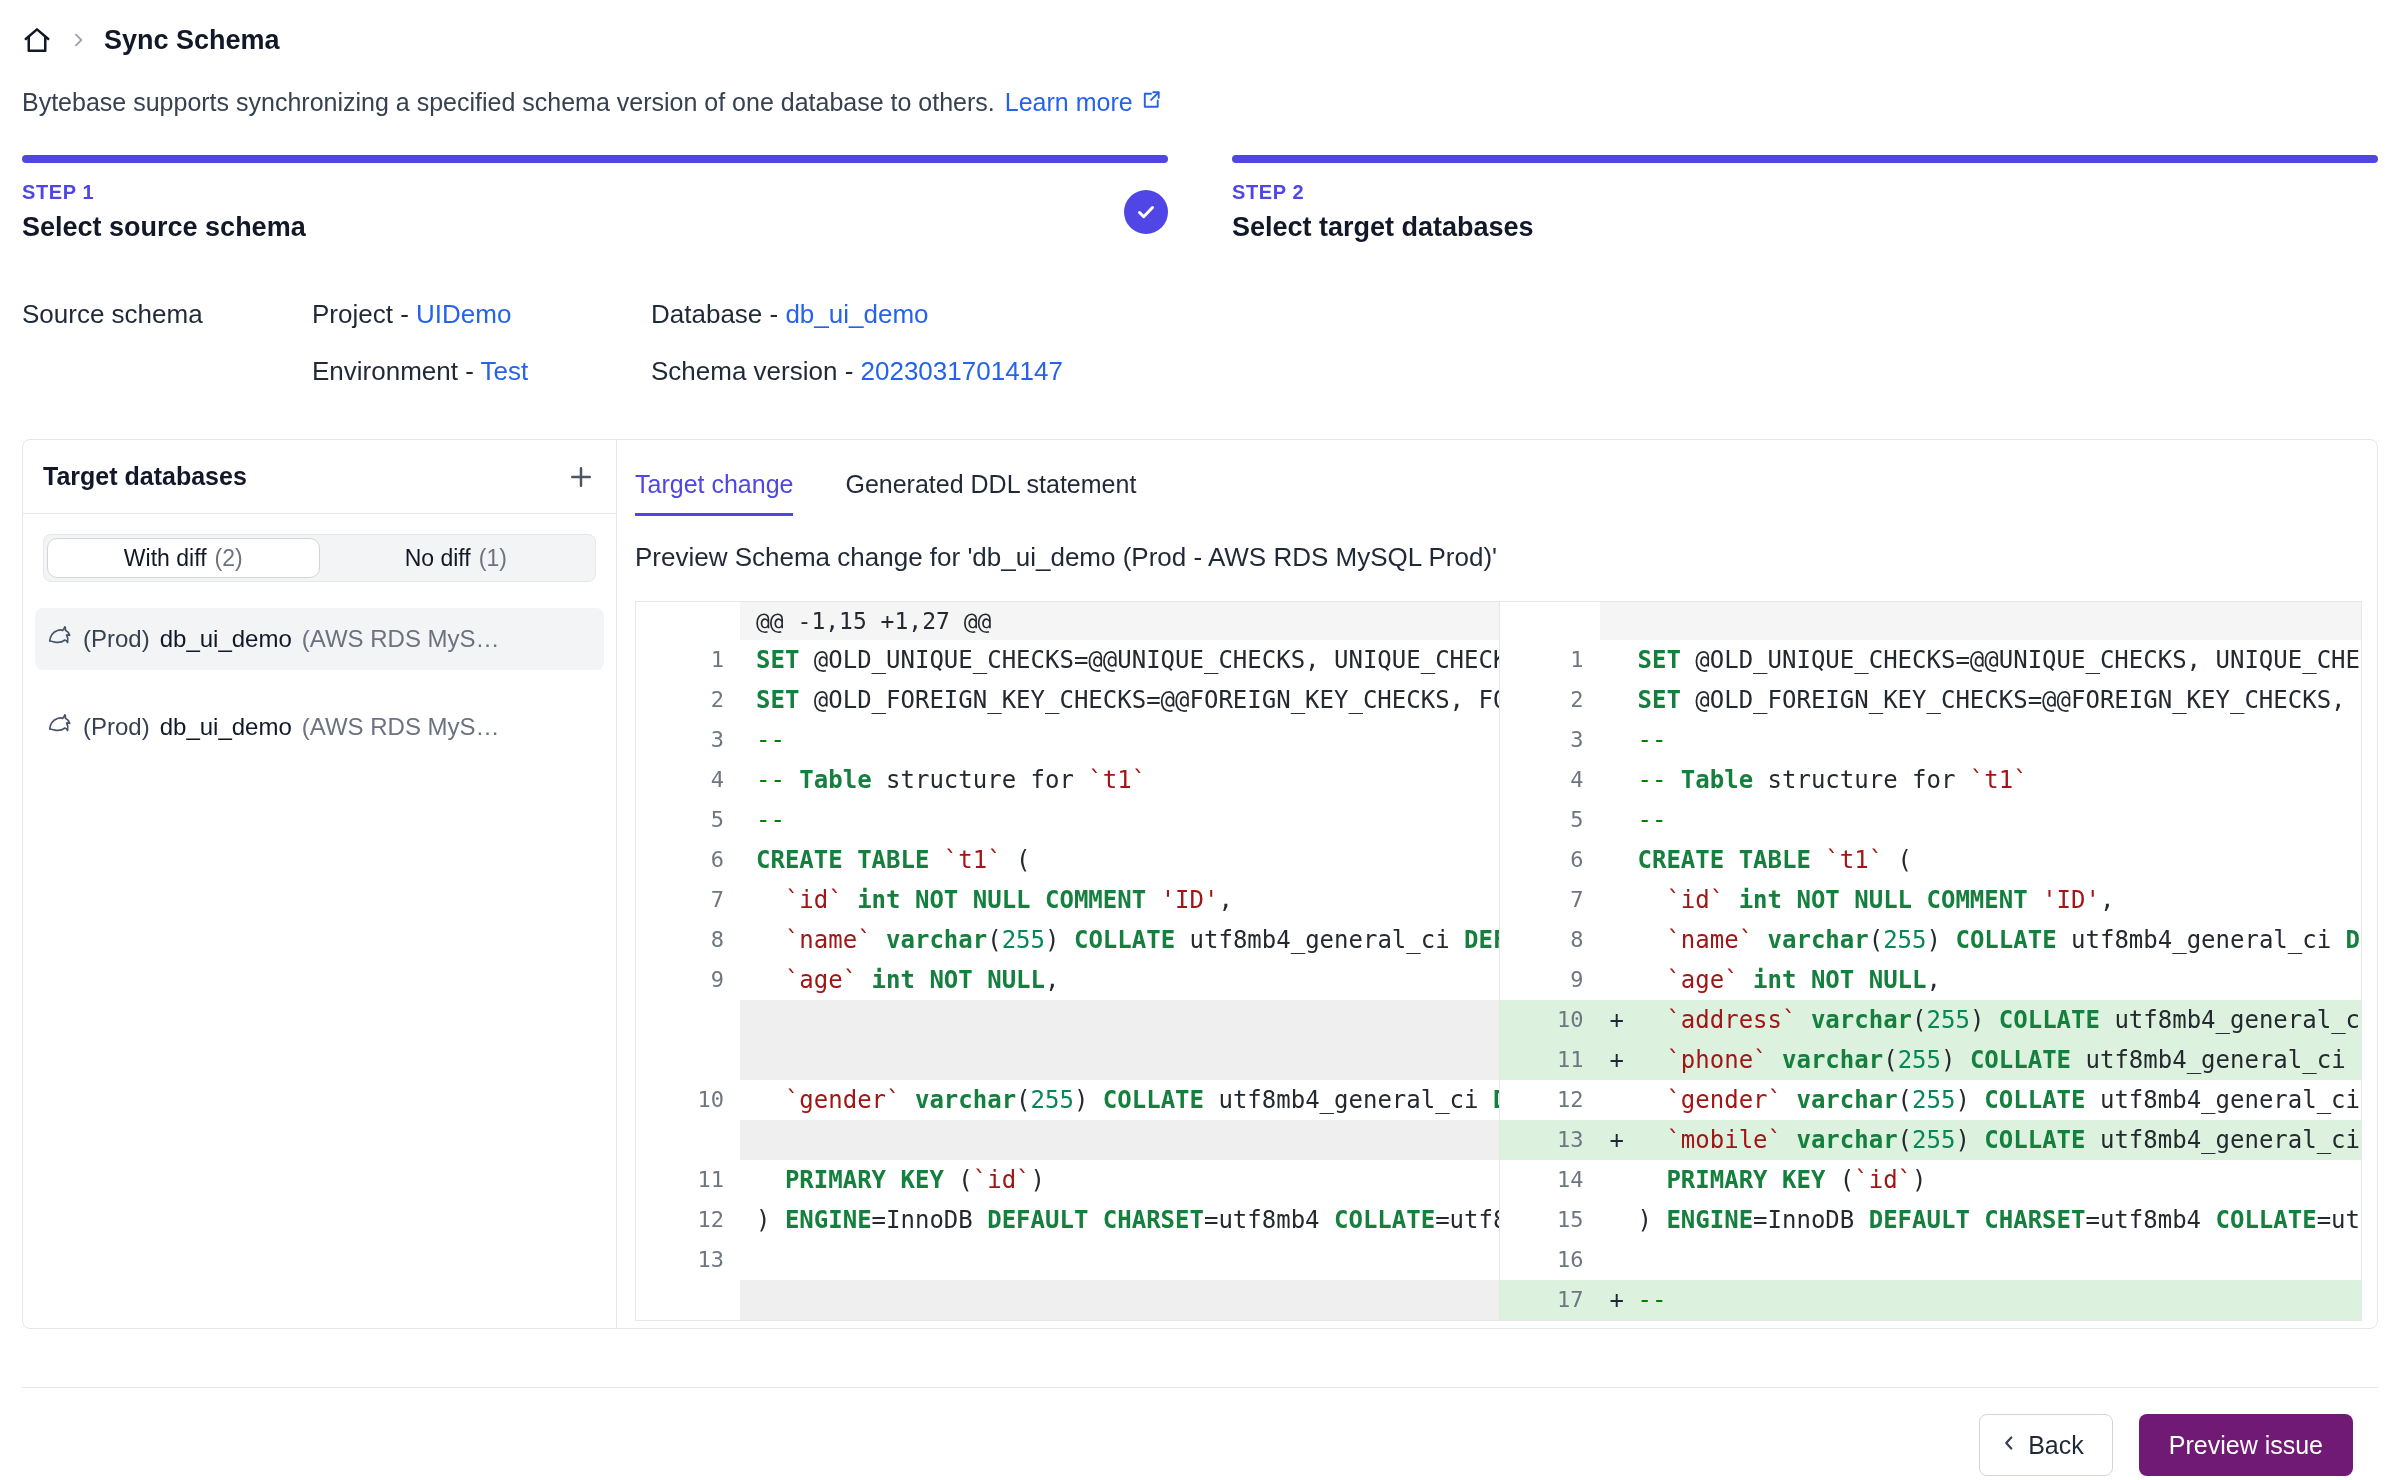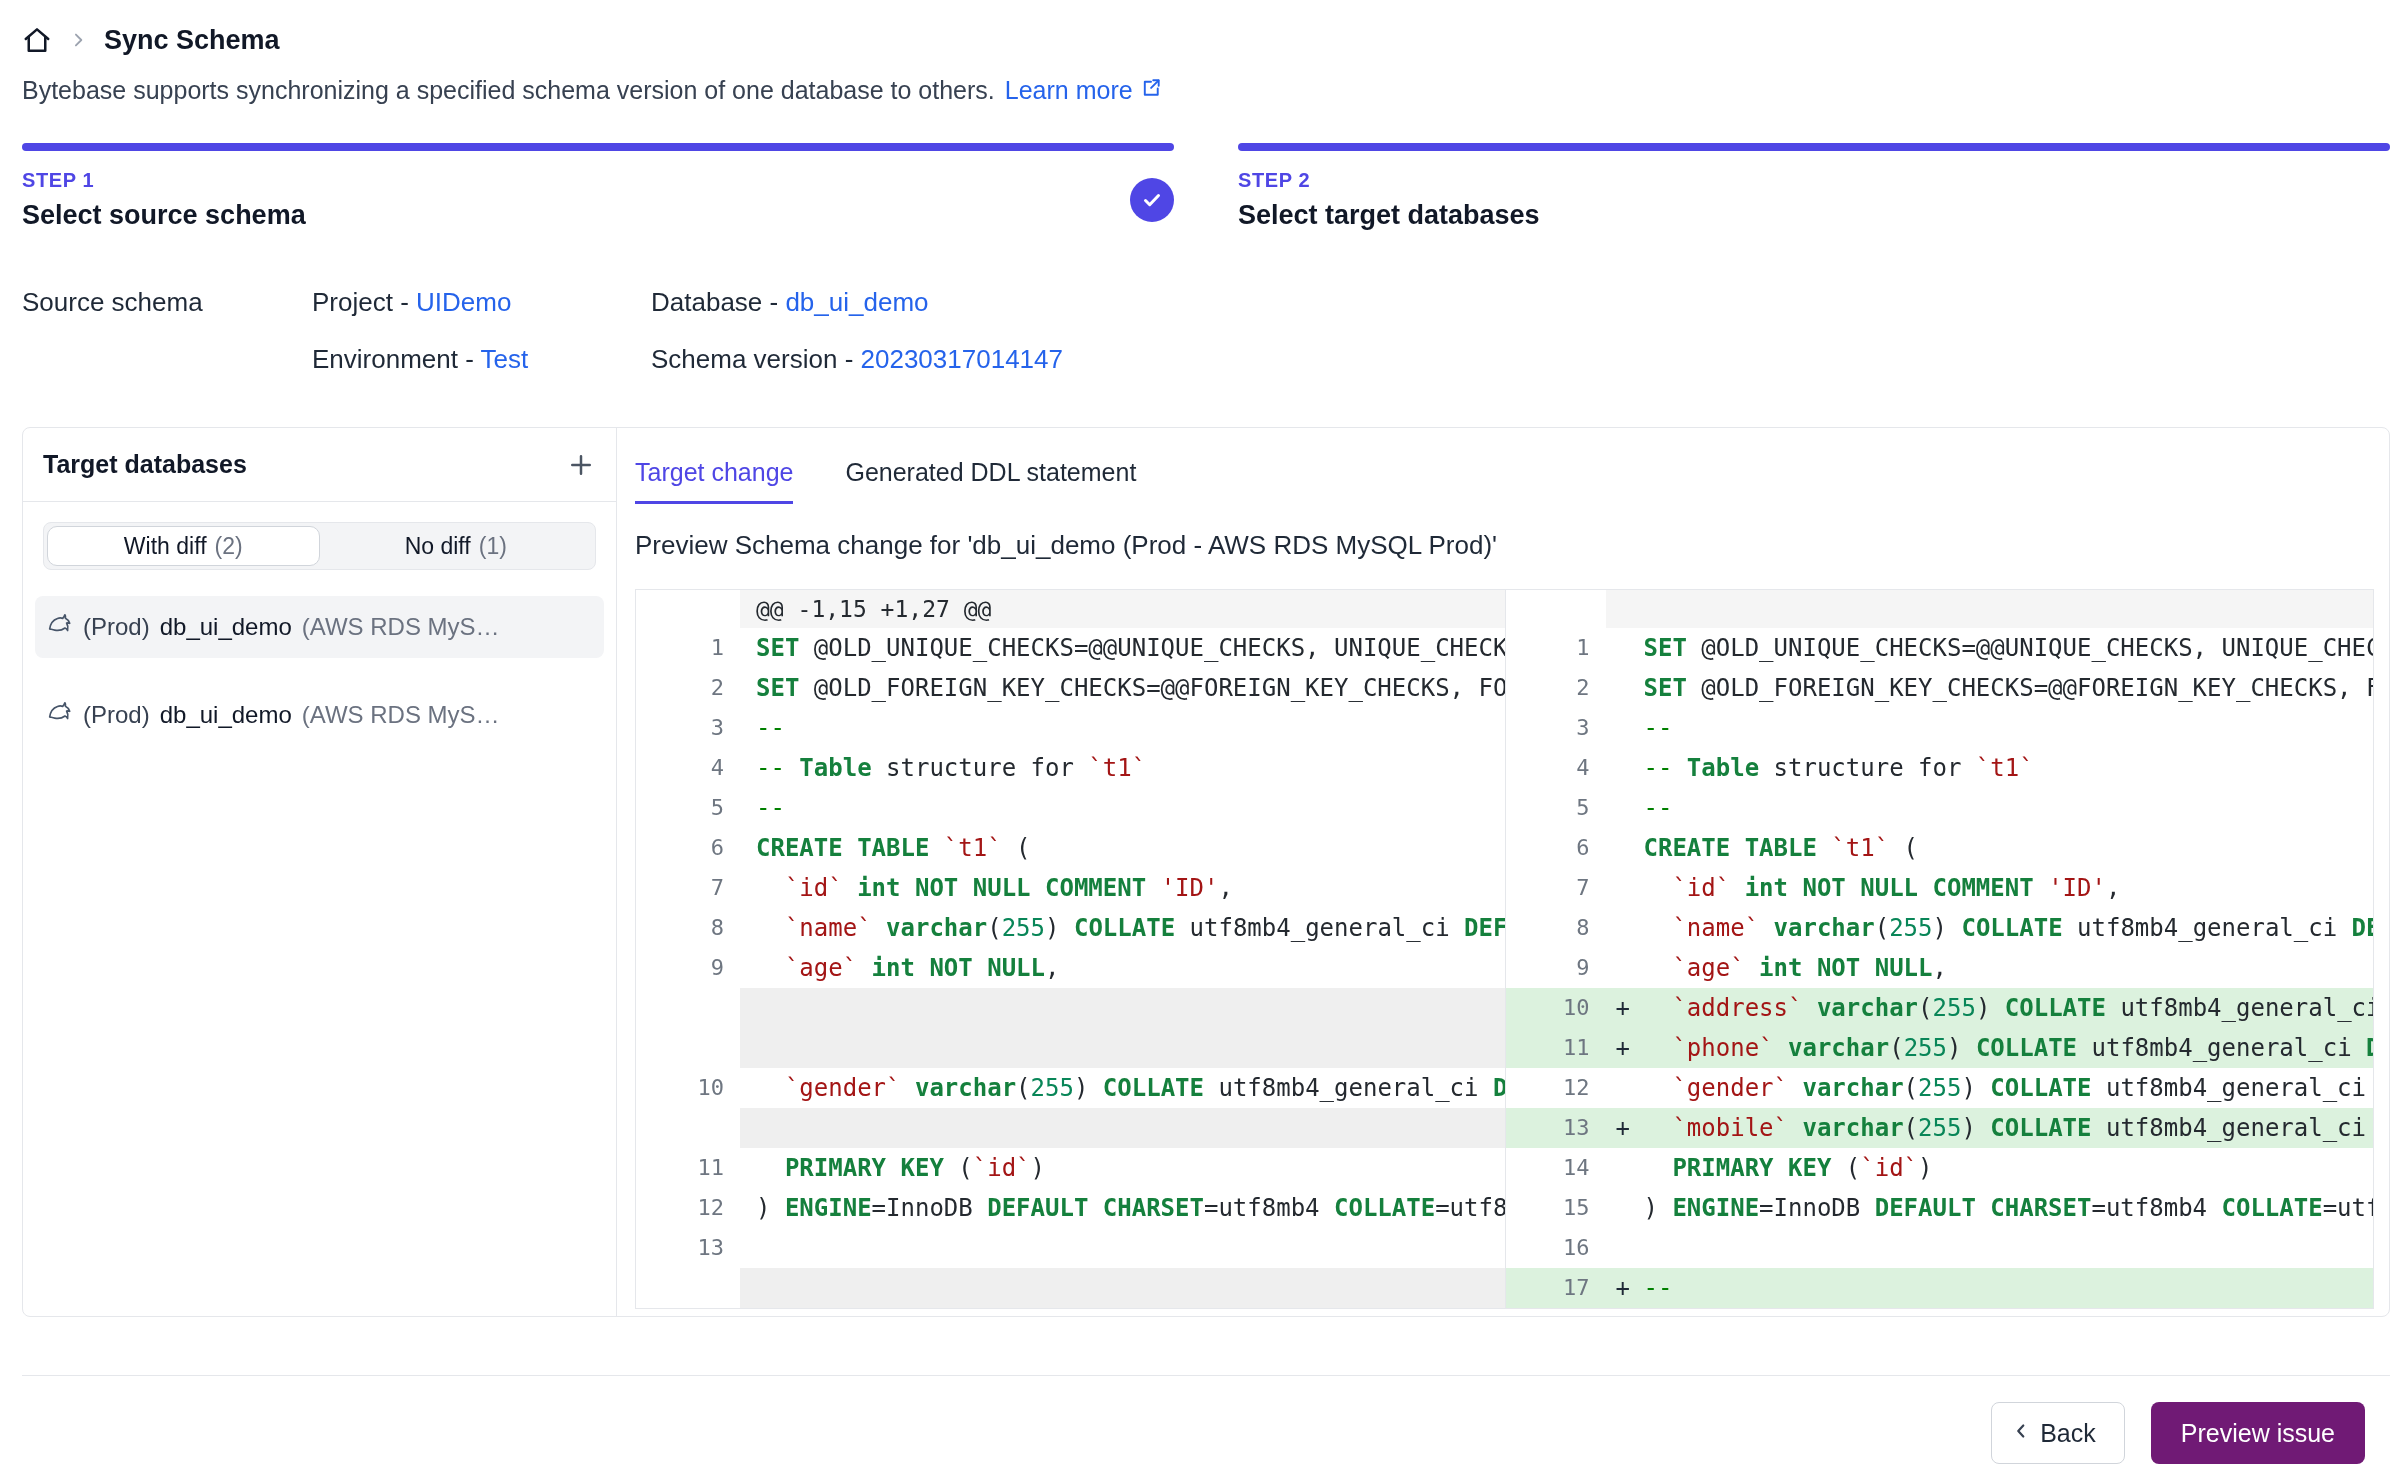--- a/index.html
+++ b/index.html
@@ -3,30 +3,30 @@
 <meta charset="utf-8">
 <style>
   * { box-sizing: border-box; margin: 0; padding: 0; }
   html,body { width: 2396px; height: 1480px; }
   body {
     font-family: "Liberation Sans", sans-serif;
     color: #111827;
     background: #ffffff;
     overflow: hidden;
   }
-  .page { width: 2396px; height: 1394px; padding: 18px 6px 0 22px; }
+  .page { width: 2396px; height: 1394px; padding: 18px 18px 0 22px; }
 
   
   .crumbs { display: flex; align-items: center; gap: 16px; height: 44px; }
   .icon-btn { background: none; border: none; cursor: pointer; display: inline-flex; align-items: center; }
   .crumbs svg { display: block; }
   .crumb-title { font-size: 27px; font-weight: 600; color: #111827; }
 
   
-  .intro { margin-top: 14px; font-size: 25px; color: #374151; display: flex; align-items: flex-end; gap: 10px; }
+  .intro { margin-top: 26px; font-size: 25px; color: #374151; display: flex; align-items: flex-end; gap: 10px; }
   .learn-more { color: #2563eb; text-decoration: none; display: inline-flex; align-items: center; gap: 7px; font-weight: 500; cursor: pointer; }
 
   
   .steps { display: flex; gap: 64px; margin-top: 38px; }
   .step { flex: 1; }
   .bar { height: 8px; background: #4f46e5; border-radius: 4px; }
   .step-head { display: flex; justify-content: space-between; align-items: center; margin-top: 18px; }
   .step-label { font-size: 20px; font-weight: 700; color: #4f46e5; letter-spacing: 0.6px; }
   .step-title { font-size: 27px; font-weight: 600; color: #111827; margin-top: 8px; }
   .check { width: 44px; height: 44px; border-radius: 50%; background: #4f46e5; display: flex; align-items: center; justify-content: center; flex-shrink: 0; }

